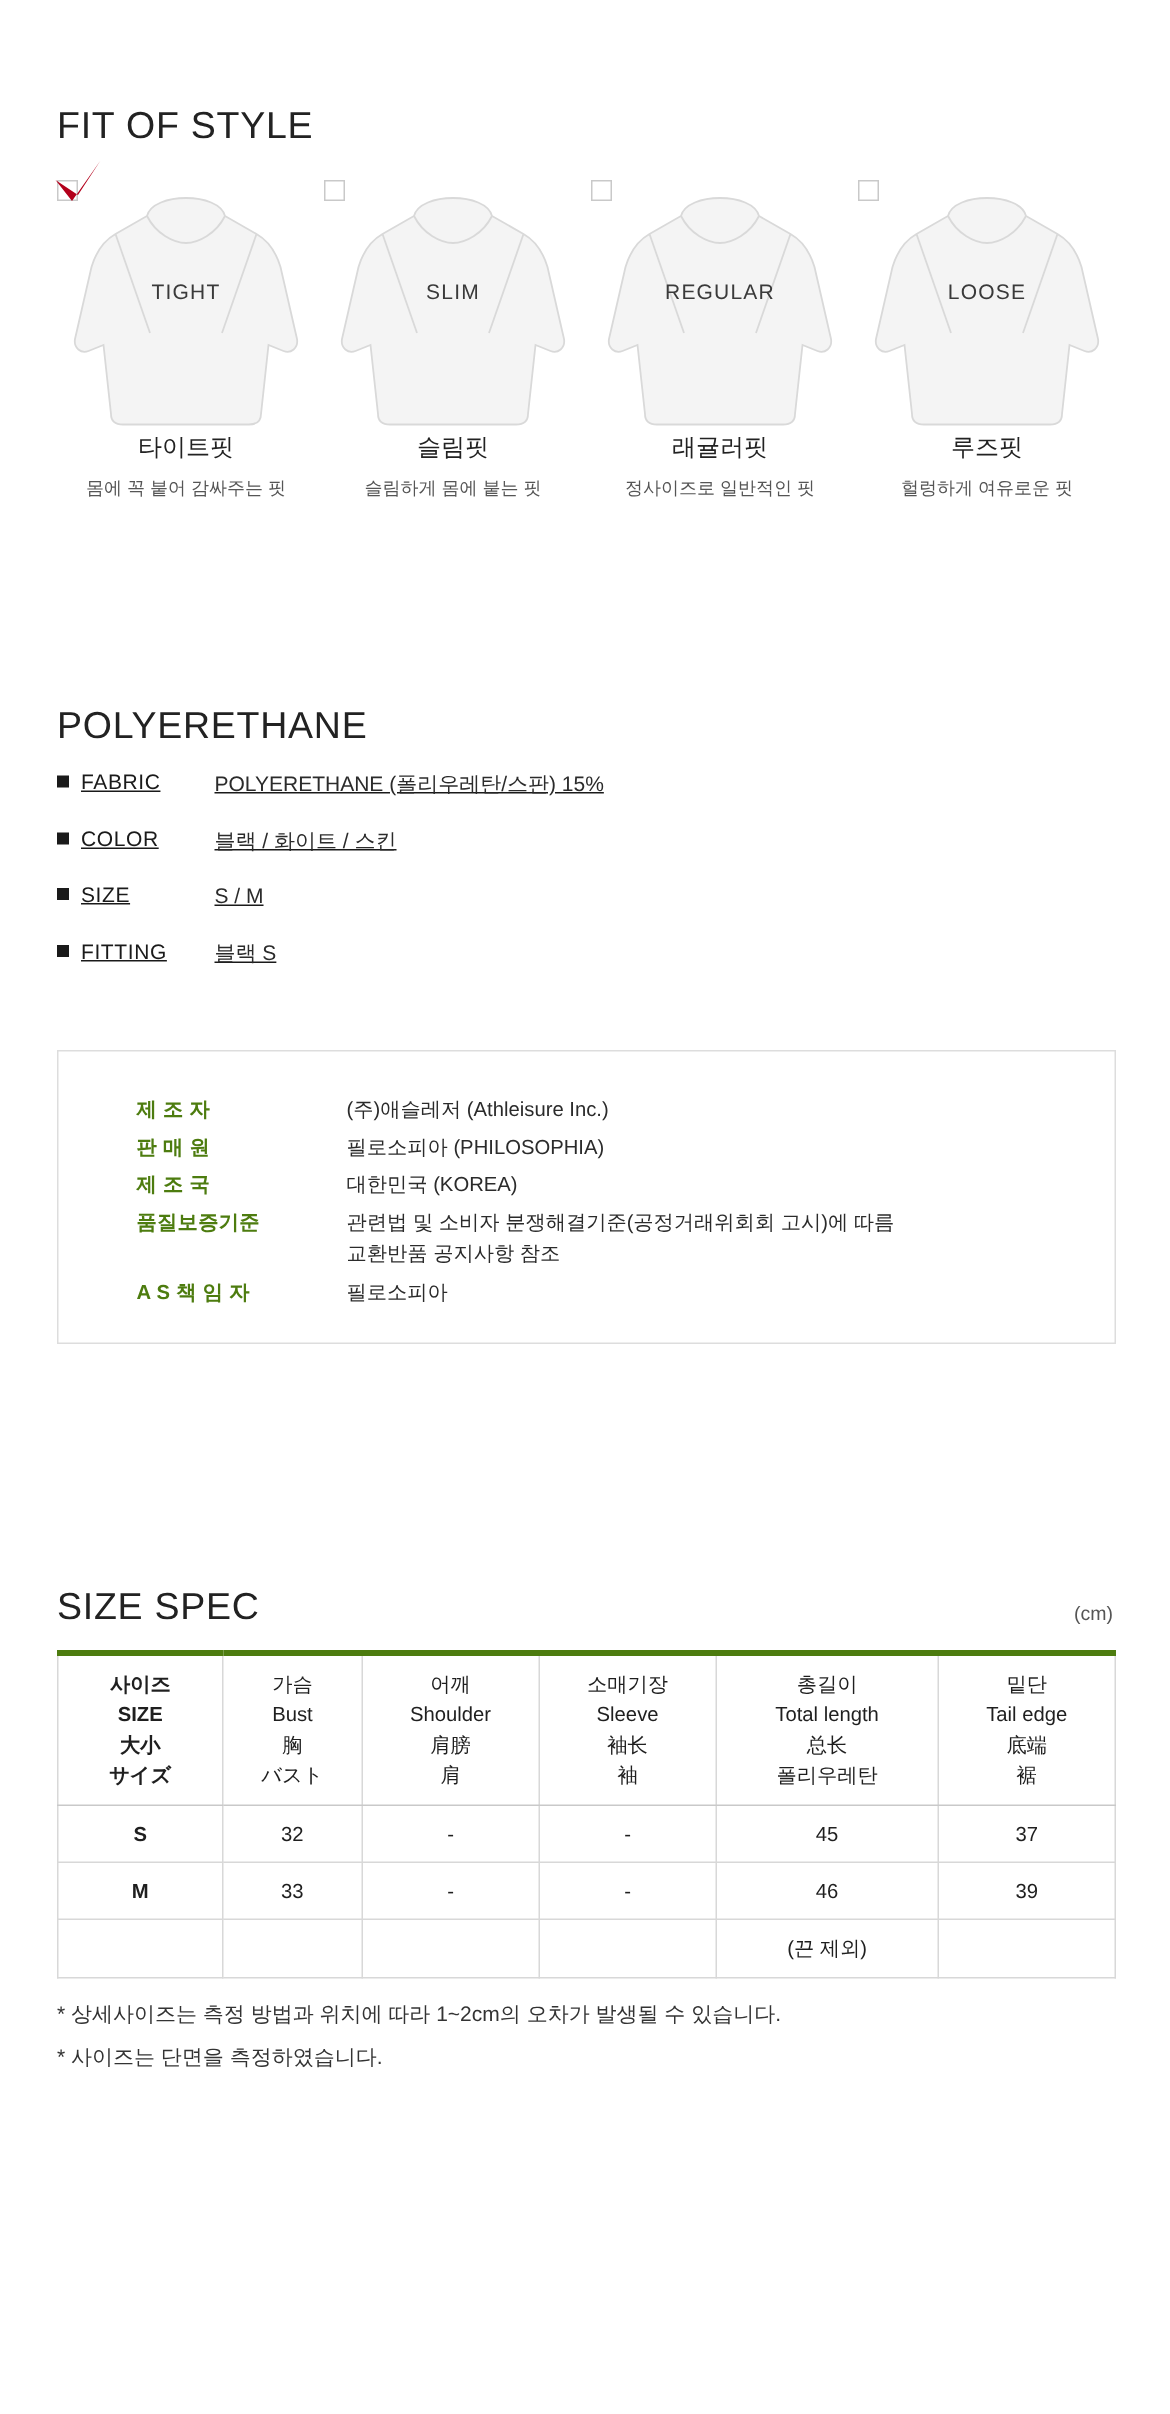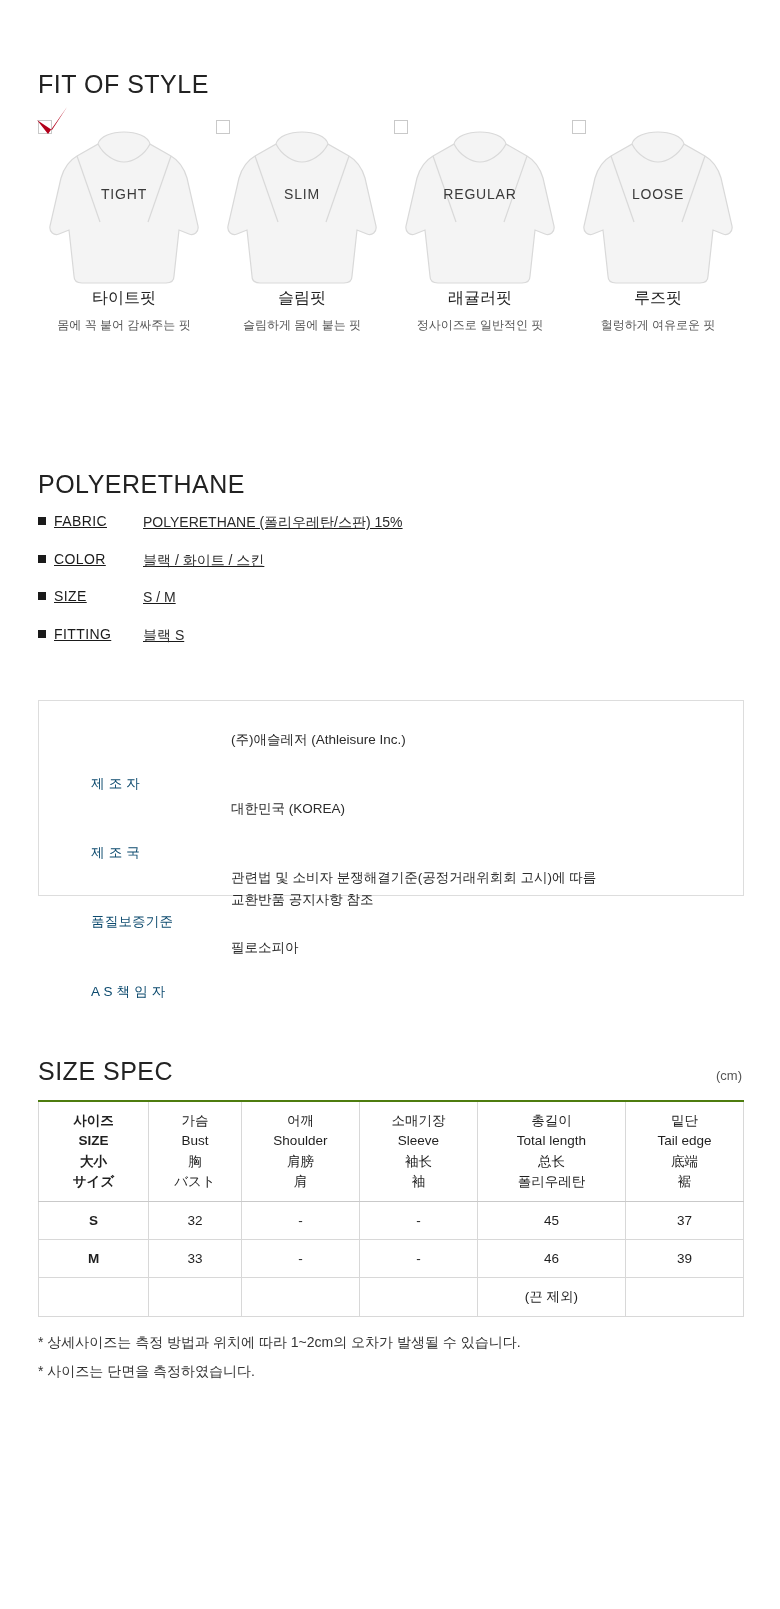--- a/index.html
+++ b/index.html
@@ -142,26 +142,25 @@
   .maker-inner {
     padding: 28px 0 0 52px;
   }
   .maker-row {
     display: flex;
     margin-bottom: 3px;
   }
   .maker-key {
     width: 140px;
     font-size: 13.5px;
-    font-weight: normal;
-    color: #0c4a6e;
+    font-weight: bold;
+    color: #4d7c0f;
     letter-spacing: 0.2px;
     text-align: justify;
     line-height: 1.62;
-    margin-top: 44px;
   }
   .maker-val {
     font-size: 13.5px;
     color: #2b2b2b;
     line-height: 1.62;
   }
   .maker-val span { display: block; }
   .maker-row.spaced { margin-top: 4px; }
 
   
@@ -184,21 +183,21 @@
     width: 706px;
     border-collapse: collapse;
     font-size: 13.5px;
   }
   .spec-table th, .spec-table td {
     border: 1px solid #d8d8d8;
     text-align: center;
     color: #1f1f1f;
   }
   .spec-table thead th {
-    border-top: 2px solid #4d7c0f;
+    border-top: 4px solid #4d7c0f;
     border-bottom: 1px solid #c9c9c9;
     padding: 9px 2px;
     font-weight: normal;
     line-height: 1.5;
   }
   .spec-table thead th .ln { display: block; }
   .spec-table thead th .ln.b { font-weight: bold; }
   .spec-table tbody td {
     padding: 10px 2px;
     height: 38px;
@@ -340,20 +339,26 @@
     </div>
   </div>
 </div>
 
 <div class="maker-box">
   <div class="maker-inner">
     <div class="maker-row">
       <div class="maker-key">제 조 자</div>
       <div class="maker-val">
         <span>(주)애슬레저 (Athleisure Inc.)</span>
+      </div>
+    </div>
+    <div class="maker-row">
+      <div class="maker-key">판 매 원</div>
+      <div class="maker-val">
+        <span>필로소피아 (PHILOSOPHIA)</span>
       </div>
     </div>
     <div class="maker-row">
       <div class="maker-key">제 조 국</div>
       <div class="maker-val">
         <span>대한민국 (KOREA)</span>
       </div>
     </div>
     <div class="maker-row">
       <div class="maker-key">품질보증기준</div>

